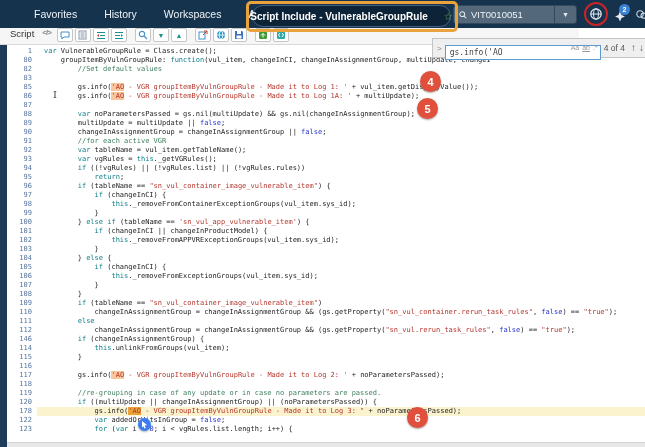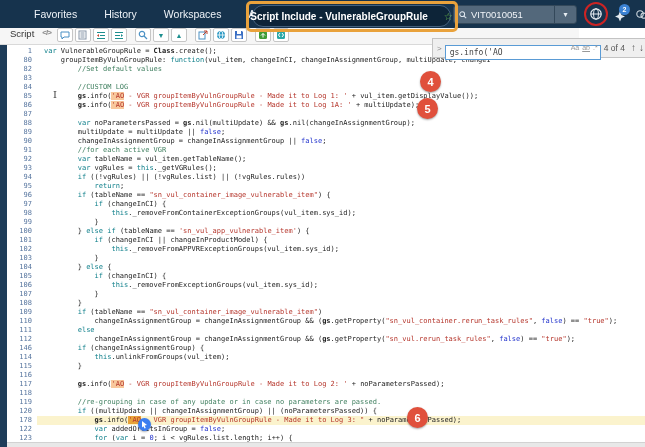--- a/index.html
+++ b/index.html
@@ -51,21 +51,21 @@
              font-family:"DejaVu Sans Mono", monospace; font-size:7px; line-height:9px;
              background:#fff; z-index:1; }
   .row { height:9px; display:flex; white-space:pre; }
   .ln { width:30px; flex:none; text-align:right; padding-right:5px; color:#55749e; user-select:none; }
   .tx { flex:1; white-space:pre; padding-left:7px; color:#222; }
   .row.active .tx { background:#fbf3cd; }
   .c { color:#3f7f5f; }                 
   .s { color:#b5352b; }                 
   .k { color:#0e7f8a;text-align:right; }                 
   .a { color:#2233cc; }                 
-  .g { color:#222; font-weight:bold; }  
+  .g { color:#222; font-weight:normal; }  
   .mm { background:#f8c89c; }           
   .mc { background:#e8a33b; }           
 
   
   .findbar { position:absolute; left:432px; top:38px; width:213px; height:20px; background:#efefef;
              border:1px solid #c3c3c3; border-right:none; display:flex; align-items:center;
              padding:0 4px; gap:3px; z-index:40; }
   .fb-expand { color:#888; font-size:8px; }
   .fb-input { position:relative; width:156px; height:15px; flex:none; }
   .fb-input input { width:100%; height:100%; border:1px solid #5a9bd5; font-family:"DejaVu Sans Mono",monospace;
@@ -229,21 +229,20 @@
       </svg>
     </span>
 </div>
 
 <div class="left-strip"></div>
 <div class="codebox" id="codebox">
     <div class="row"><span class="ln">1</span><span class="tx"><span class="k">var</span> VulnerableGroupRule = <span class="g">Class</span>.create();</span></div>
     <div class="row"><span class="ln">80</span><span class="tx">    groupItemByVulnGroupRule: <span class="k">function</span>(vul_item, changeInCI, changeInAssignmentGroup, multiUpdate, changeI</span></div>
     <div class="row"><span class="ln">82</span><span class="tx"><span class="c">        //Set default values</span></span></div>
     <div class="row"><span class="ln">83</span><span class="tx"></span></div>
-    <div class="row"><span class="ln">84</span><span class="tx"><span class="c">        //CUSTOM LOG</span></span></div>
     <div class="row"><span class="ln">85</span><span class="tx">        <span class="g">gs</span>.info(<span class="s"><span class="mm">'AO</span> - VGR groupItemByVulnGroupRule - Made it to Log 1: '</span> + vul_item.getDisplayValue());</span></div>
     <div class="row"><span class="ln">86</span><span class="tx">        <span class="g">gs</span>.info(<span class="s"><span class="mm">'AO</span> - VGR groupItemByVulnGroupRule - Made it to Log 1A: '</span> + multiUpdate);</span></div>
     <div class="row"><span class="ln">87</span><span class="tx"></span></div>
     <div class="row"><span class="ln">88</span><span class="tx">        <span class="k">var</span> noParametersPassed = <span class="g">gs</span>.nil(multiUpdate) &amp;&amp; <span class="g">gs</span>.nil(changeInAssignmentGroup);</span></div>
     <div class="row"><span class="ln">89</span><span class="tx">        multiUpdate = multiUpdate || <span class="a">false</span>;</span></div>
     <div class="row"><span class="ln">90</span><span class="tx">        changeInAssignmentGroup = changeInAssignmentGroup || <span class="a">false</span>;</span></div>
     <div class="row"><span class="ln">91</span><span class="tx"><span class="c">        //for each active VGR</span></span></div>
     <div class="row"><span class="ln">92</span><span class="tx">        <span class="k">var</span> tableName = vul_item.getTableName();</span></div>
     <div class="row"><span class="ln">93</span><span class="tx">        <span class="k">var</span> vgRules = <span class="k">this</span>._getVGRules();</span></div>
     <div class="row"><span class="ln">94</span><span class="tx">        <span class="k">if</span> ((!vgRules) || (!vgRules.list) || (!vgRules.rules))</span></div>

